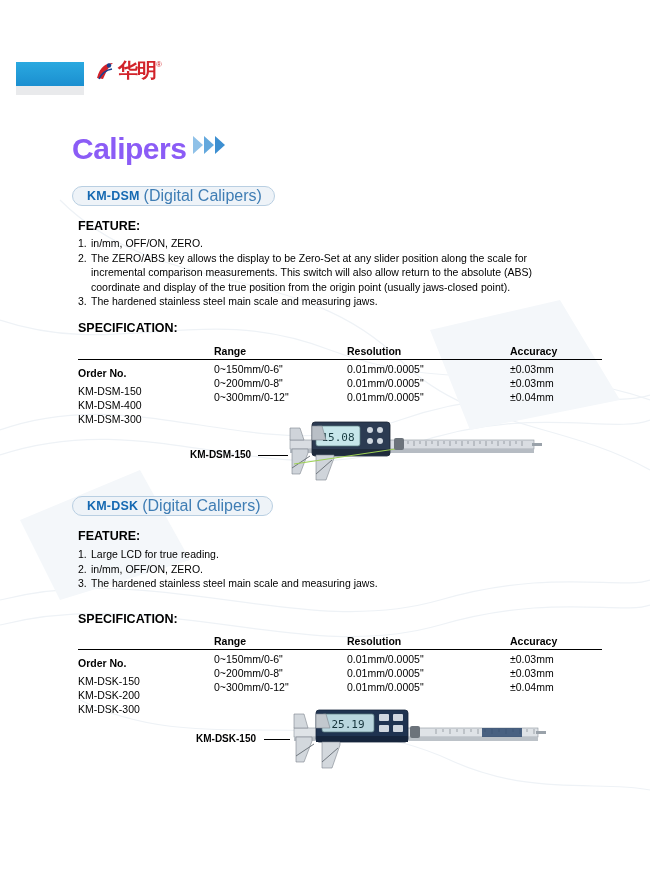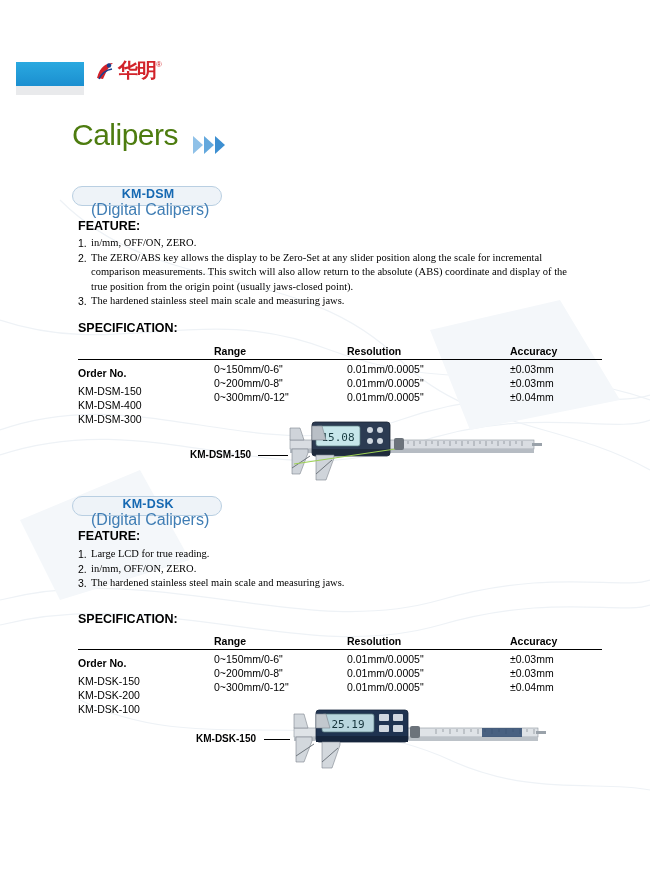--- a/index.html
+++ b/index.html
@@ -43,22 +43,22 @@
   }
   .logo-reg { font-size: 8px; color: #d2232a; vertical-align: super; }
   .tagline {
     position: absolute; left: 100px; top: 23px;
     font-size: 10.5px; font-weight: bold; color: #1a1a1a;
     letter-spacing: .1px;
   }
 
   
   .page-title {
-    position: absolute; left: 72px; top: 118px;
-    font-size: 30px; font-weight: normal; color: #4d7c0f;
+    position: absolute; left: 72px; top: 132px;
+    font-size: 30px; font-weight: bold; color: #8b5cf6;
     letter-spacing: -0.5px;
   }
   .title-arrows {
     position: absolute; left: 193px; top: 136px;
     display: flex; gap: 1px;
   }
   .title-arrows i {
     width: 0; height: 0; display: block;
     border-top: 9px solid transparent;
     border-bottom: 9px solid transparent;
@@ -69,34 +69,33 @@
 
   
   .pill {
     position: absolute;
     height: 20px; padding: 0 12px 0 14px;
     background: #eef3f8;
     border: 1px solid #b9cfe2;
     border-radius: 10px;
     display: flex; align-items: center;
     font-size: 12.5px;
-    flex-direction: column;
   }
   .pill .code { font-weight: bold; color: #1669b2; letter-spacing: .2px; }
   .pill .desc { color: #3f7db4; margin-left: 4px; font-size: 16px; }
 
   .h-feature, .h-spec {
     position: absolute; font-size: 12.5px; font-weight: bold; color: #000;
   }
   .feat-list {
     position: absolute; font-size: 10.5px; line-height: 14.5px; color: #000;
   }
   .feat-list .li { display: flex; }
   .feat-list .li .num { width: 13px; flex: none; }
-  .feat-list .li .txt { flex: 1; font-family: Liberation Serif, serif; }
+  .feat-list .li .txt { flex: 1; }
 
   
   .spec-table { position: absolute; font-size: 10.5px; }
   .spec-table .row { display: flex; height: 14px; align-items: center; }
   .spec-table .head { font-weight: bold; }
   .spec-table .rule { height: 1px; background: #000; margin: 1px 0 2px 0; }
   .c1 { width: 136px; margin-top: 44px; }
   .c2 { width: 133px; }
   .c3 { width: 163px; }
   .c4 { width: 90px; }
@@ -281,21 +280,21 @@
       <span class="c3">0.01mm/0.0005"</span>
       <span class="c4">±0.03mm</span>
     </div>
     <div class="row">
       <span class="c1">KM-DSK-200</span>
       <span class="c2">0~200mm/0-8"</span>
       <span class="c3">0.01mm/0.0005"</span>
       <span class="c4">±0.03mm</span>
     </div>
     <div class="row">
-      <span class="c1">KM-DSK-100</span>
+      <span class="c1">KM-DSK-300</span>
       <span class="c2">0~300mm/0-12"</span>
       <span class="c3">0.01mm/0.0005"</span>
       <span class="c4">±0.04mm</span>
     </div>
   </div>
 
   <div class="fig-label" style="left:196px; top:733px;">KM-DSK-150</div>
   <div class="fig-leader" style="left:264px; top:739px; width:26px;"></div>
 
   <div class="fig" style="left:286px; top:700px;">

